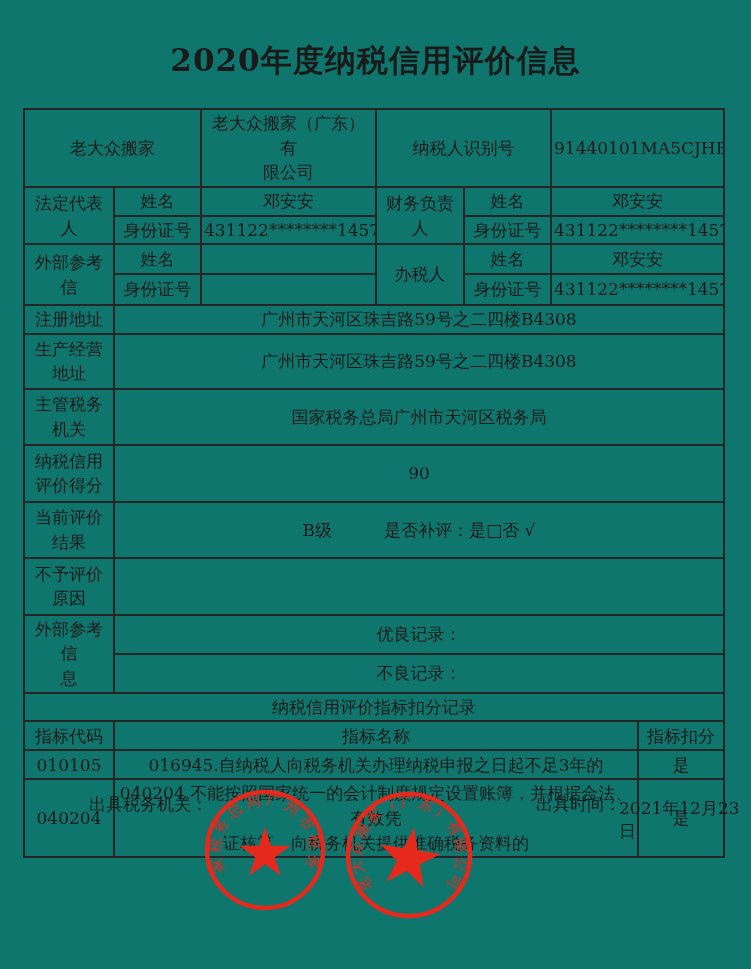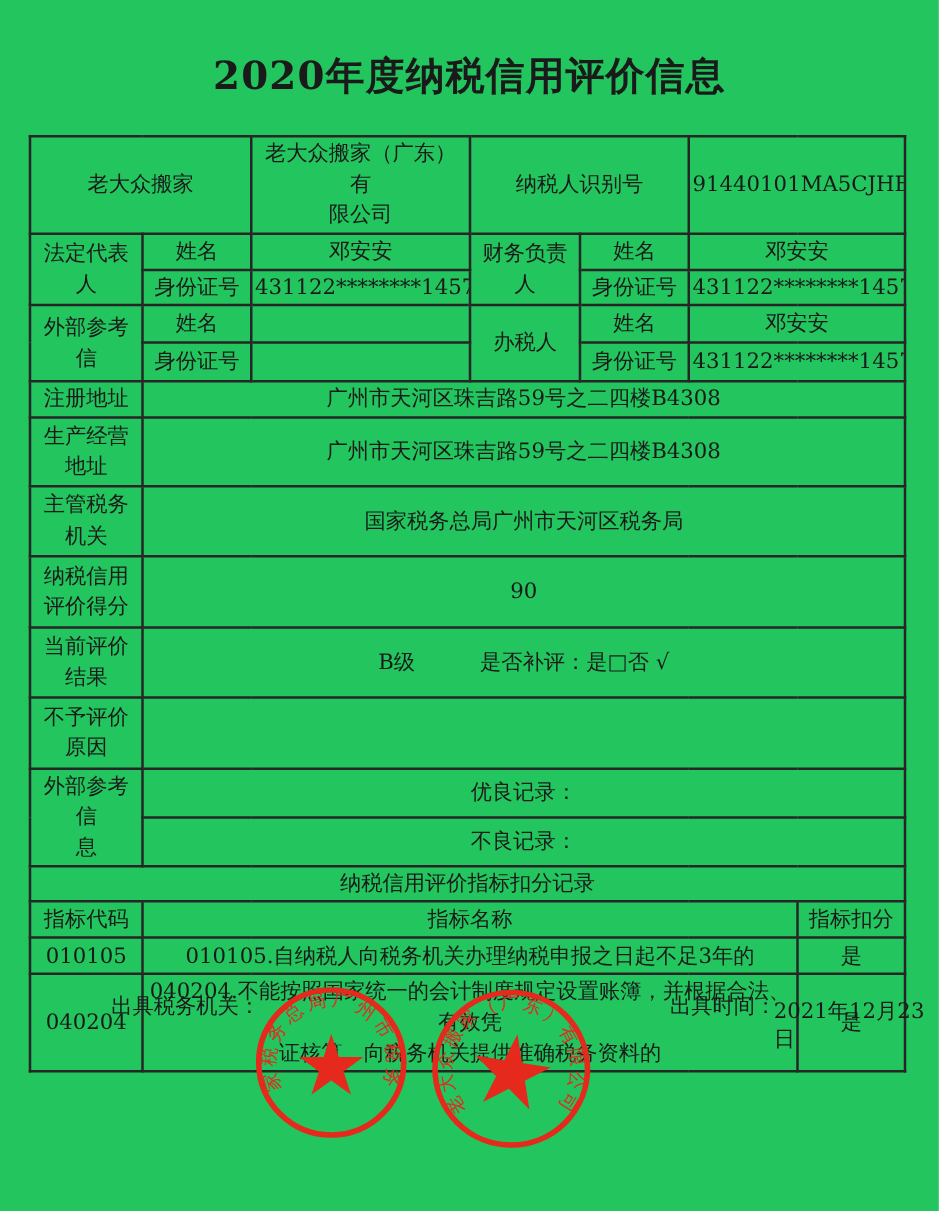--- a/index.html
+++ b/index.html
@@ -1,21 +1,21 @@
 <!DOCTYPE html>
 <html><head>
 <meta charset="utf-8">
 <style>
   html,body{margin:0;padding:0;}
   body{
     width:751px;height:969px;background:#ffffff;
     font-family:"DejaVu Serif","Liberation Serif",serif;
     color:#1a1a1a;
   }
-  .page{position:relative;width:751px;height:969px;background:#22c55e;overflow:hidden;}
+  .page{position:relative;width:751px;height:969px;background:#0f766e;overflow:hidden;}
   .title{
     position:absolute;top:40px;left:0;width:751px;margin:0;
     text-align:center;font-size:31px;font-weight:700;letter-spacing:1px;
   }
   table.doc{
     position:absolute;left:23px;top:108px;width:700px;
     border-collapse:collapse;table-layout:fixed;
     font-size:17px;
   }
   table.doc td{
@@ -127,21 +127,21 @@
       <tr style="height:28px">
         <td colspan="7">纳税信用评价指标扣分记录</td>
       </tr>
       <tr style="height:29px">
         <td>指标代码</td>
         <td colspan="5">指标名称</td>
         <td>指标扣分</td>
       </tr>
       <tr style="height:29px">
         <td>010105</td>
-        <td colspan="5">010105.自纳税人向税务机关办理纳税申报之日起不足3年的</td>
+        <td colspan="5">016945.自纳税人向税务机关办理纳税申报之日起不足3年的</td>
         <td>是</td>
       </tr>
       <tr style="height:54px">
         <td>040204</td>
         <td colspan="5">040204.不能按照国家统一的会计制度规定设置账簿，并根据合法、有效凭
 证核算，向税务机关提供准确税务资料的</td>
         <td>是</td>
       </tr>
     </tbody>
   </table>

